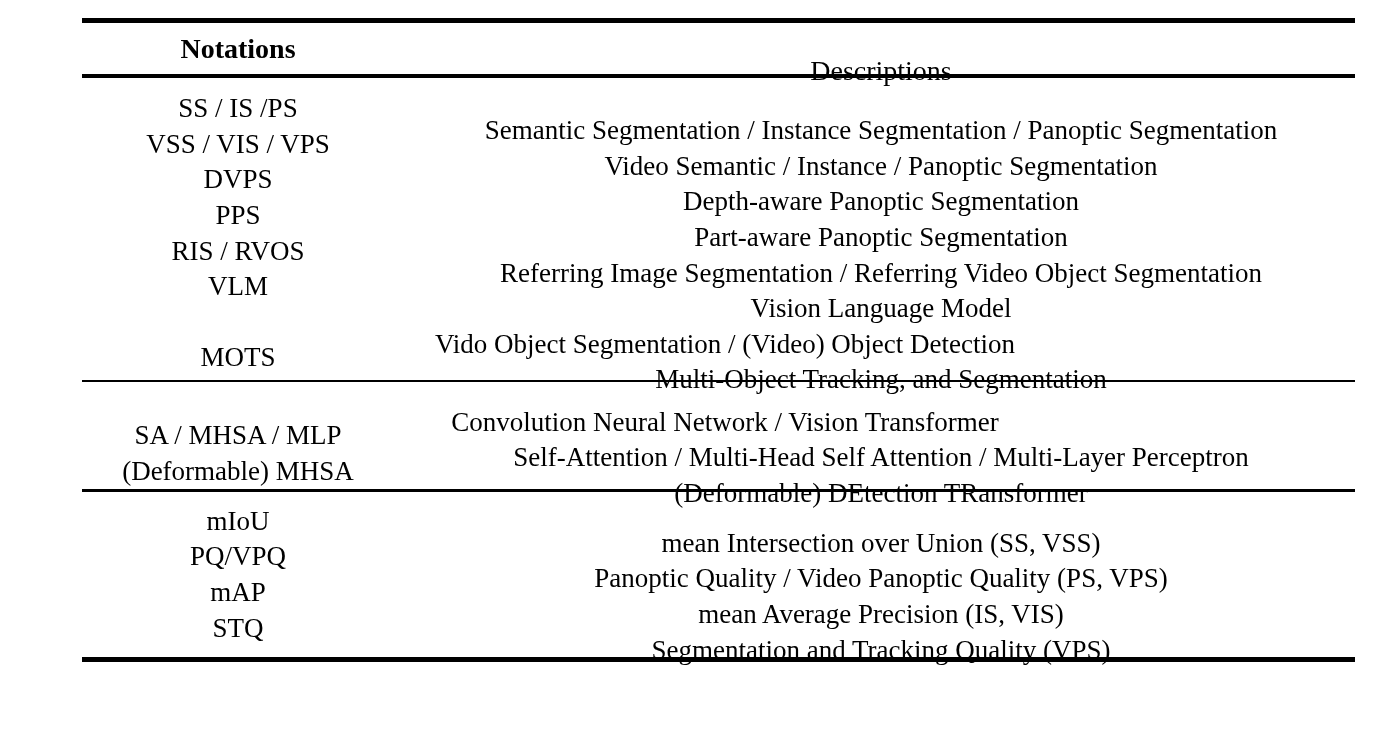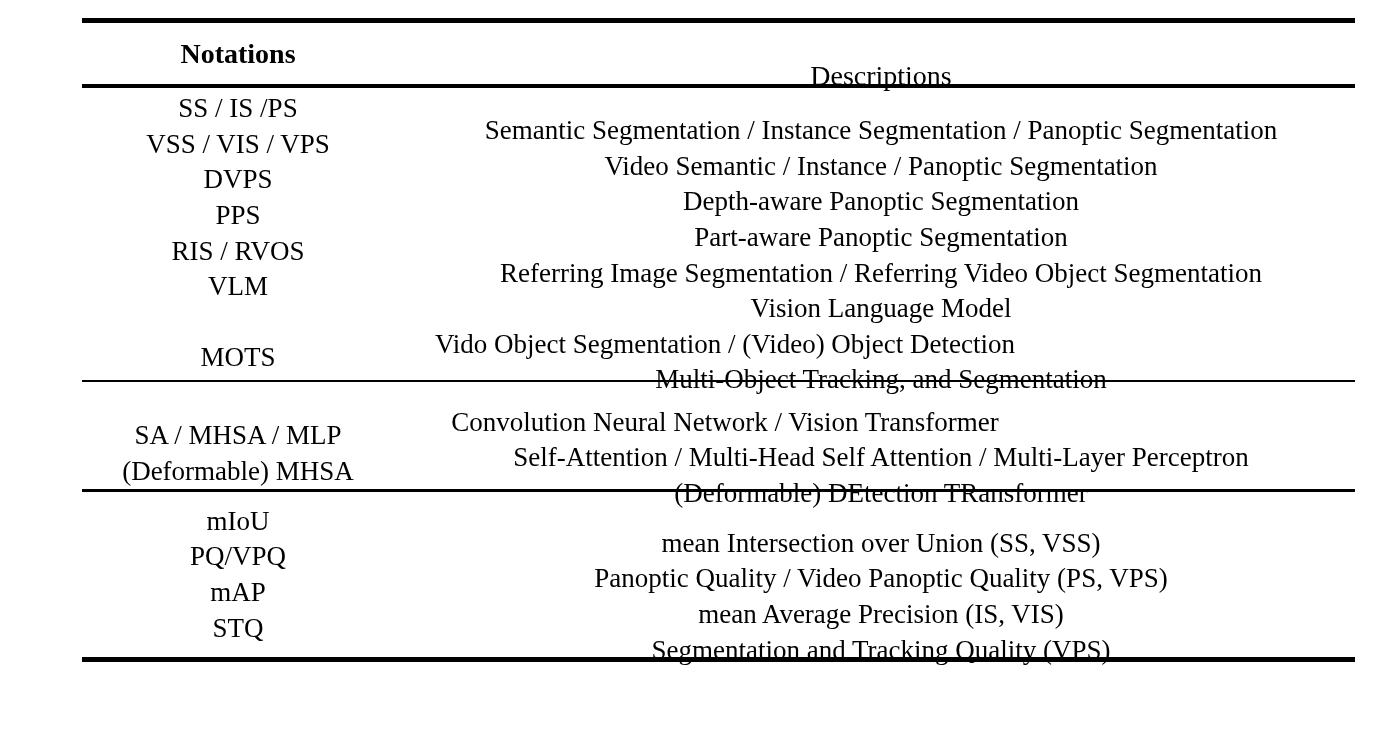--- a/index.html
+++ b/index.html
@@ -8,31 +8,31 @@
     background:#ffffff; color:#000000;
     font-family:"Liberation Serif", serif;
     overflow:hidden;
   }
   .tbl { position:absolute; left:82px; top:18px; width:1273px; }
   .rule { background:#000000; width:100%; }
   .rule.thick { height:5px; }
   .rule.mid   { height:4px; }
   .rule.thin  { height:2.5px; }
   .hrow {
-    height:61px; display:flex; align-items:center;
+    height:51px; display:flex; align-items:center;
     font-size:28px; line-height:1;
   }
   .hrow .c1 { font-weight:bold; }
   .row {
     height:35.6px; display:flex; align-items:center;
     font-size:27px; line-height:1;
   }
   .c1 { width:312px; text-align:center; }
   .c2 { flex:1; text-align:center; padding-left:13px;margin-top:44px; }
-  .sec1 { padding:3px 0 4px 0; }
+  .sec1 { padding:13px 0 4px 0; }
   .sec2 { padding:0; }
   .sec3 { padding:12px 0 11px 0; }
 </style>
 </head>
 <body>
 
 <div class="page">
   <div class="tbl">
 
     <div class="rule thick"></div>

